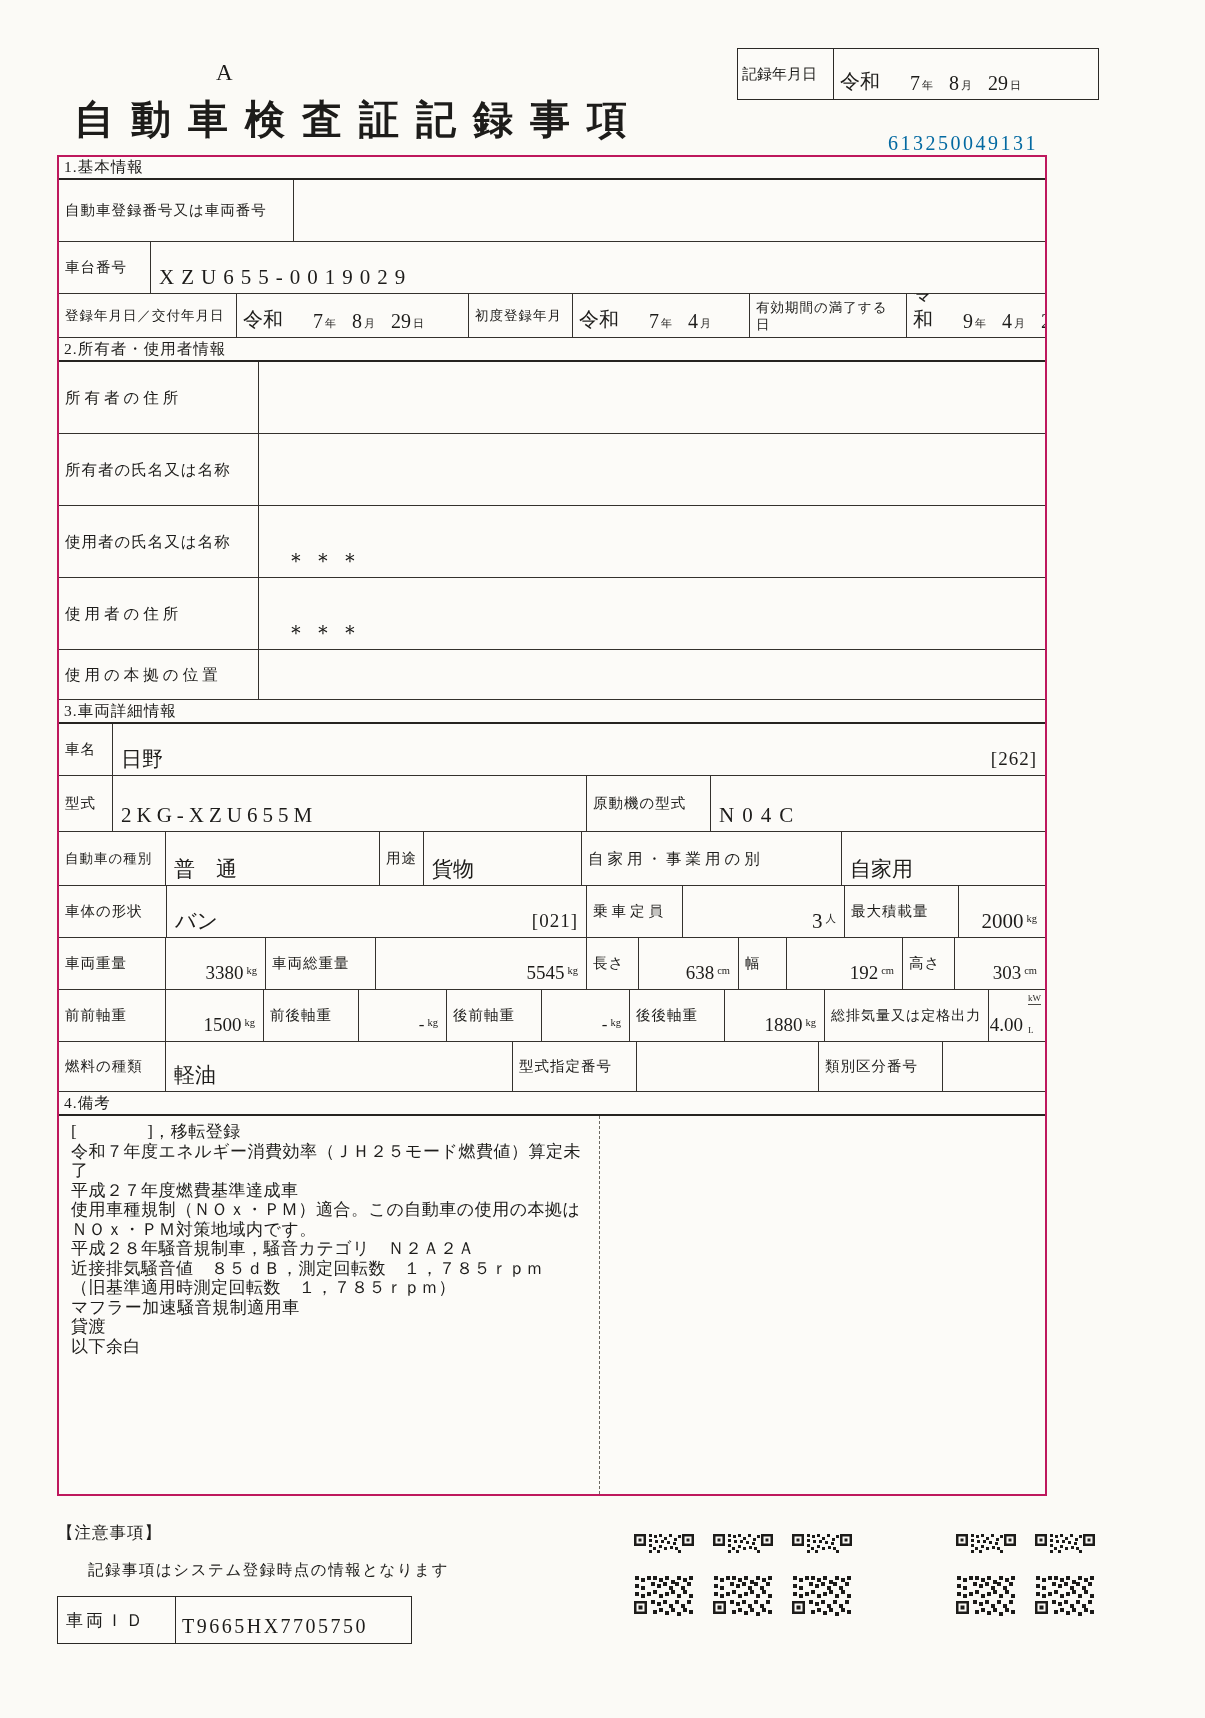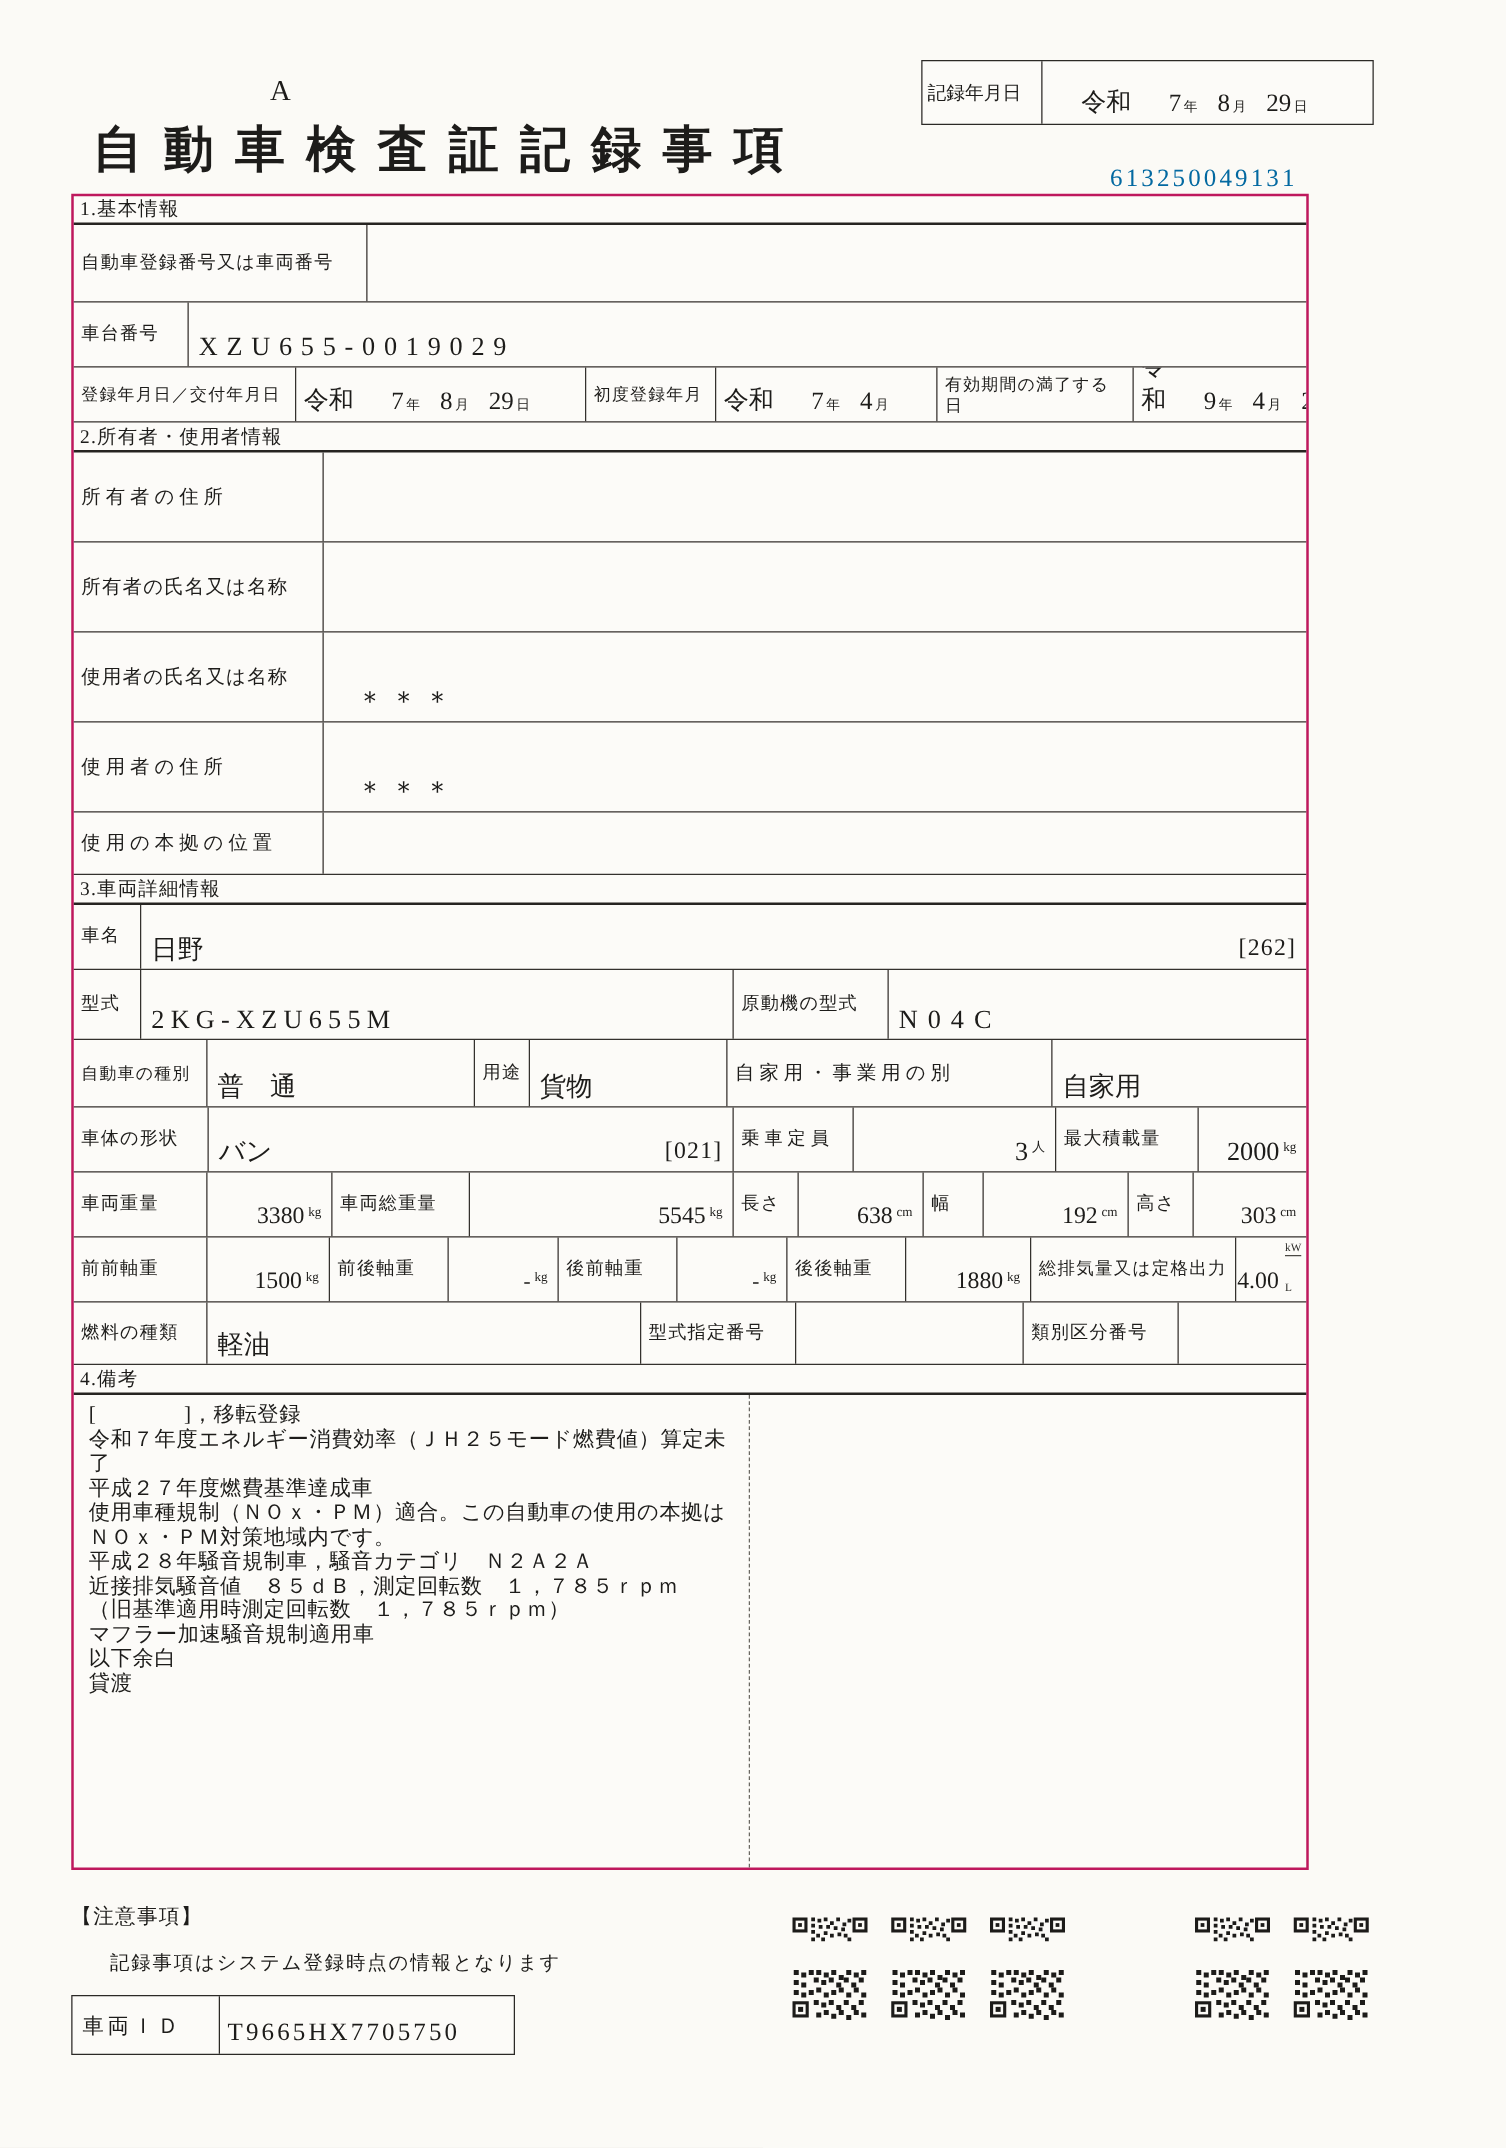--- a/index.html
+++ b/index.html
@@ -12,21 +12,21 @@
   .page{
     position:relative;width:1205px;height:1718px;
     background:#fbfaf6;overflow:hidden;
   }
   
   .corner-a{position:absolute;left:216px;top:60px;font-size:23px;letter-spacing:2px;}
   .title{position:absolute;left:74px;top:92px;margin:0;font-size:40px;font-weight:600;letter-spacing:17px;white-space:nowrap;}
   .docnum{position:absolute;left:888px;top:132px;font-size:20px;letter-spacing:2.5px;color:#0369a1;}
   .recbox{
     position:absolute;left:737px;top:48px;width:362px;height:52px;
-    border:1.8px solid #2b2926;display:flex;box-sizing:border-box;background:#fcfbf8;gap:25px;
+    border:1.8px solid #2b2926;display:flex;box-sizing:border-box;background:#fcfbf8;
   }
   .recbox .rlabel{
     flex:0 0 96px;border-right:1.4px solid #2b2926;display:flex;align-items:center;
     padding:2px 4px;font-size:15px;box-sizing:border-box;
   }
   .recbox .rdate{flex:1;}
   
   .table{
     position:absolute;left:57px;top:155px;width:986px;
     border:2px solid #be185d;box-sizing:content-box;background:#fcfbf8;
@@ -292,22 +292,22 @@
       <div class="divider"></div>
       <div class="rtext">
         <div>[　　　　]，移転登録</div>
         <div>令和７年度エネルギー消費効率（ＪＨ２５モード燃費値）算定未了</div>
         <div>平成２７年度燃費基準達成車</div>
         <div>使用車種規制（ＮＯｘ・ＰＭ）適合。この自動車の使用の本拠はＮＯｘ・ＰＭ対策地域内です。</div>
         <div>平成２８年騒音規制車，騒音カテゴリ　Ｎ２Ａ２Ａ</div>
         <div>近接排気騒音値　８５ｄＢ，測定回転数　１，７８５ｒｐｍ</div>
         <div>（旧基準適用時測定回転数　１，７８５ｒｐｍ）</div>
         <div>マフラー加速騒音規制適用車</div>
+        <div>貸渡</div>
         <div>以下余白</div>
-        <div>貸渡</div>
       </div>
     </div>
   </div>
 
   <div class="notice-title">【注意事項】</div>
   <div class="notice-text">記録事項はシステム登録時点の情報となります</div>
 
   <svg width="0" height="0" style="position:absolute" aria-hidden="true">
     <defs>
       <symbol id="qrA" viewBox="0 0 62 28">

